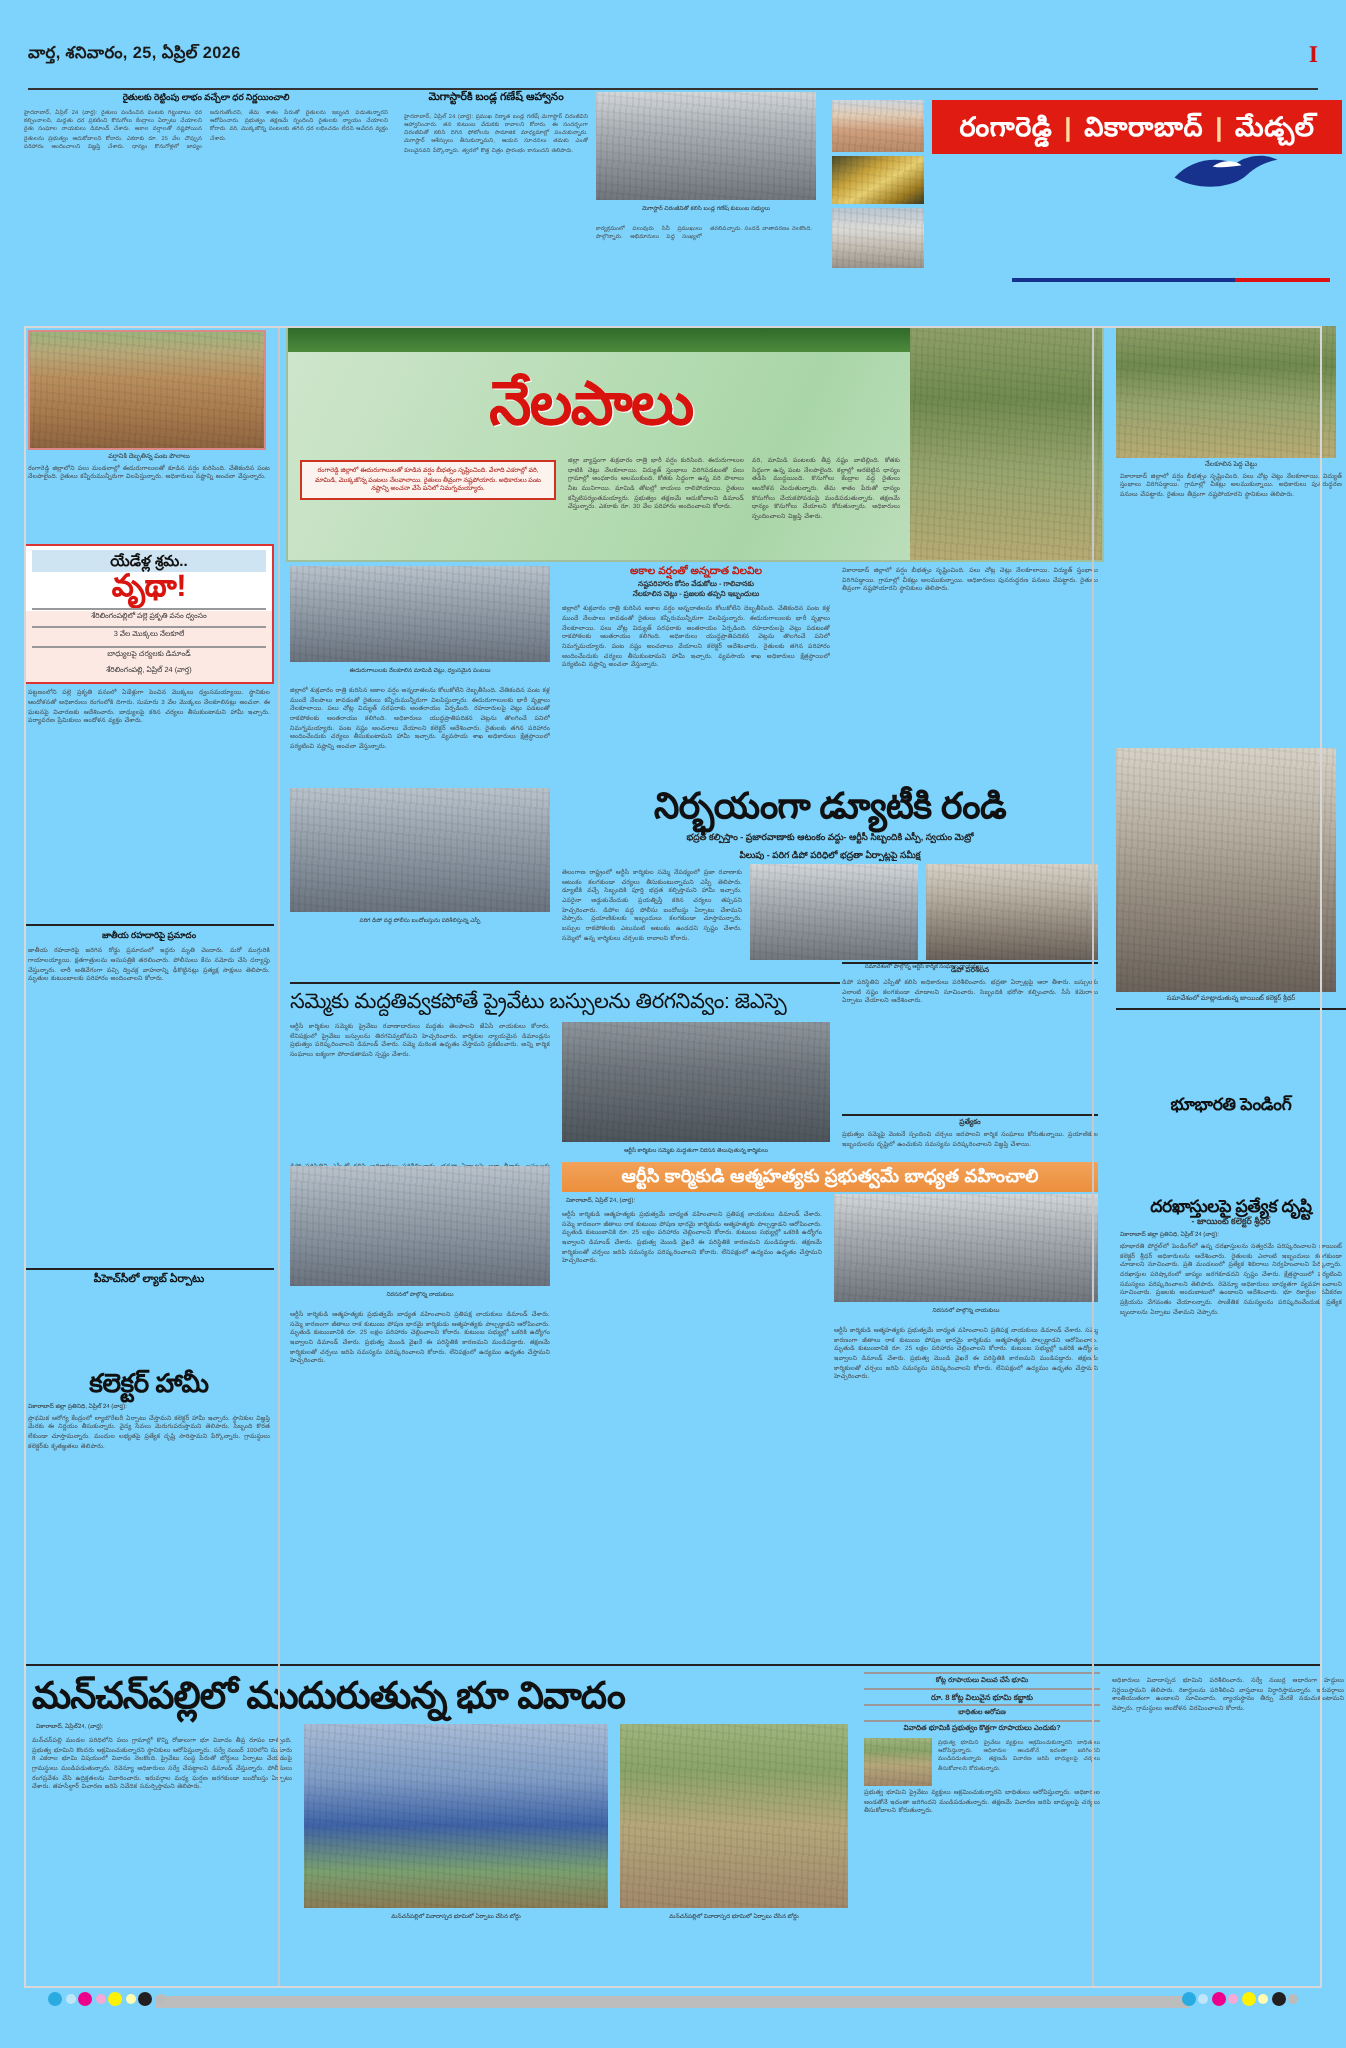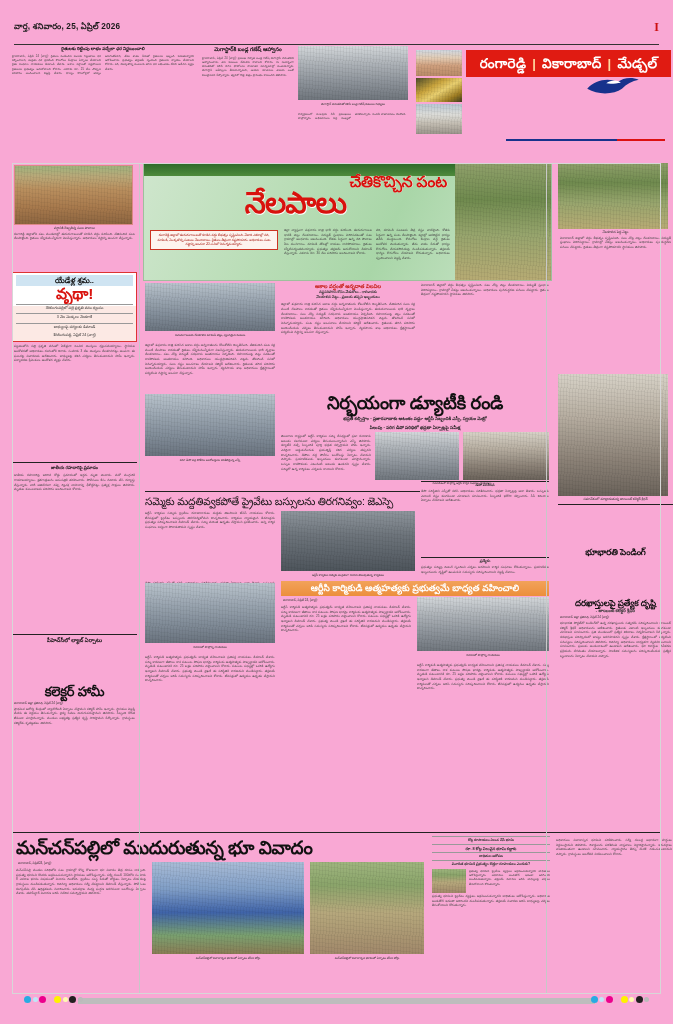--- a/index.html
+++ b/index.html
@@ -6,21 +6,21 @@
   * { box-sizing: border-box; margin: 0; padding: 0; }
   html, body {
     width: 673px; height: 1024px;
     background: #ffffff;
     font-family: "Liberation Sans", "DejaVu Sans", sans-serif;
     overflow: hidden;
   }
   .page {
     position: relative;
     width: 673px; height: 1024px;
-    background: #f9a8d4;
+    background: #7dd3fc;
     padding: 0;
   }
   .blur-body {
     font-size: 3.1px;
     line-height: 1.52;
     text-align: justify;
     color: #4a4a4a;
     letter-spacing: .08px;
     word-spacing: .3px;
     filter: blur(.22px);
@@ -345,21 +345,20 @@
         <div class="cap" style="font-size:3px;text-align:left;padding-left:2px;">వికారాబాద్ జిల్లా ప్రతినిధి, ఏప్రిల్ 24 (వార్త):</div>
         <div class="blur-body" style="height:110px;padding:1px 2px 0 2px;">ప్రాథమిక ఆరోగ్య కేంద్రంలో ల్యాబొరేటరీ ఏర్పాటు చేస్తామని కలెక్టర్ హామీ ఇచ్చారు. స్థానికుల విజ్ఞప్తి మేరకు ఈ నిర్ణయం తీసుకున్నారు. వైద్య సేవలు మెరుగుపరుస్తామని తెలిపారు. సిబ్బంది కొరత లేకుండా చూస్తామన్నారు. మందుల లభ్యతపై ప్రత్యేక దృష్టి సారిస్తామని పేర్కొన్నారు. గ్రామస్థులు కలెక్టర్‌కు కృతజ్ఞతలు తెలిపారు.</div>
       </div>
     </div>
 
     <div class="colM">
 
       <div class="main-hero">
         <div class="hero-strip-top"></div>
         <div class="photo ph-trees hero-photo-r"></div>
-        <div class="hero-h1">చేతికొచ్చిన పంట</div>
         <div class="hero-h2">నేలపాలు</div>
         <div class="hero-blurb">రంగారెడ్డి జిల్లాలో ఈదురుగాలులతో కూడిన వర్షం బీభత్సం సృష్టించింది. వేలాది ఎకరాల్లో వరి, మామిడి, మొక్కజొన్న పంటలు నేలవాలాయి. రైతులు తీవ్రంగా నష్టపోయారు. అధికారులు పంట నష్టాన్ని అంచనా వేసే పనిలో నిమగ్నమయ్యారు.</div>
         <div class="hero-col2 blur-body" style="height:50px;">జిల్లా వ్యాప్తంగా శుక్రవారం రాత్రి భారీ వర్షం కురిసింది. ఈదురుగాలుల ధాటికి చెట్లు నేలకూలాయి. విద్యుత్ స్తంభాలు విరిగిపడటంతో పలు గ్రామాల్లో అంధకారం అలముకుంది. కోతకు సిద్ధంగా ఉన్న వరి పొలాలు నీట మునిగాయి. మామిడి తోటల్లో కాయలు రాలిపోయాయి. రైతులు కన్నీటిపర్యంతమయ్యారు. ప్రభుత్వం తక్షణమే ఆదుకోవాలని డిమాండ్ చేస్తున్నారు. ఎకరాకు రూ. 30 వేల పరిహారం అందించాలని కోరారు.</div>
         <div class="hero-col3 blur-body" style="height:50px;">వరి, మామిడి పంటలకు తీవ్ర నష్టం వాటిల్లింది. కోతకు సిద్ధంగా ఉన్న పంట నేలపాలైంది. కల్లాల్లో ఆరబెట్టిన ధాన్యం తడిసి ముద్దయింది. కొనుగోలు కేంద్రాల వద్ద రైతులు ఆందోళన చెందుతున్నారు. తేమ శాతం పేరుతో ధాన్యం కొనుగోలు చేయకపోవడంపై మండిపడుతున్నారు. తక్షణమే ధాన్యం కొనుగోలు చేయాలని కోరుతున్నారు. అధికారులు స్పందించాలని విజ్ఞప్తి చేశారు.</div>
       </div>
 
       <div style="position:relative;height:108px;margin-top:2px;">
         <div class="photo ph-crowd" style="position:absolute;left:2px;top:0;width:130px;height:48px;"></div>
         <div class="cap" style="position:absolute;left:2px;top:49px;width:130px;font-size:2.9px;">ఈదురుగాలులకు నేలకూలిన మామిడి చెట్లు, ధ్వంసమైన పంటలు</div>
         <div class="blur-body" style="position:absolute;left:2px;top:60px;width:130px;height:46px;">జిల్లాలో శుక్రవారం రాత్రి కురిసిన అకాల వర్షం అన్నదాతలను కోలుకోలేని దెబ్బతీసింది. చేతికందిన పంట కళ్ల ముందే నేలపాలు కావడంతో రైతులు కన్నీరుమున్నీరుగా విలపిస్తున్నారు. ఈదురుగాలులకు భారీ వృక్షాలు నేలకూలాయి. పలు చోట్ల విద్యుత్ సరఫరాకు అంతరాయం ఏర్పడింది. రహదారులపై చెట్లు పడటంతో రాకపోకలకు అంతరాయం కలిగింది. అధికారులు యుద్ధప్రాతిపదికన చెట్లను తొలగించే పనిలో నిమగ్నమయ్యారు. పంట నష్టం అంచనాలు వేయాలని కలెక్టర్ ఆదేశించారు. రైతులకు తగిన పరిహారం అందించేందుకు చర్యలు తీసుకుంటామని హామీ ఇచ్చారు. వ్యవసాయ శాఖ అధికారులు క్షేత్రస్థాయిలో పర్యటించి నష్టాన్ని అంచనా వేస్తున్నారు.</div>

